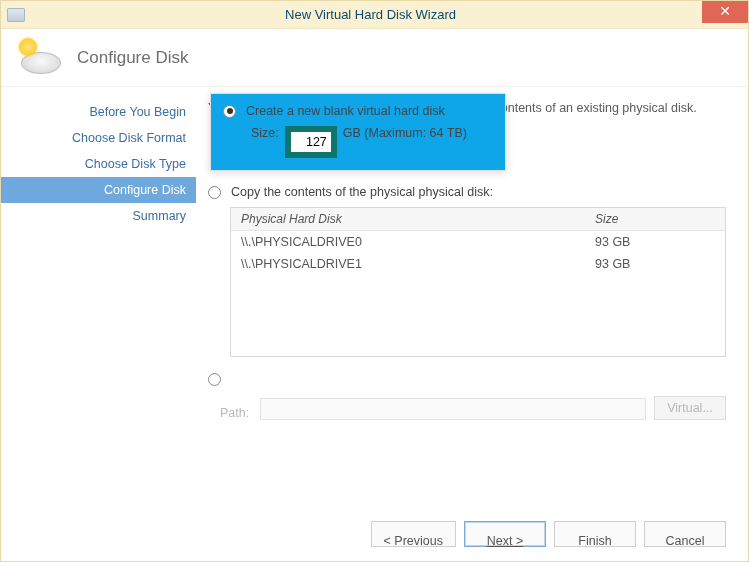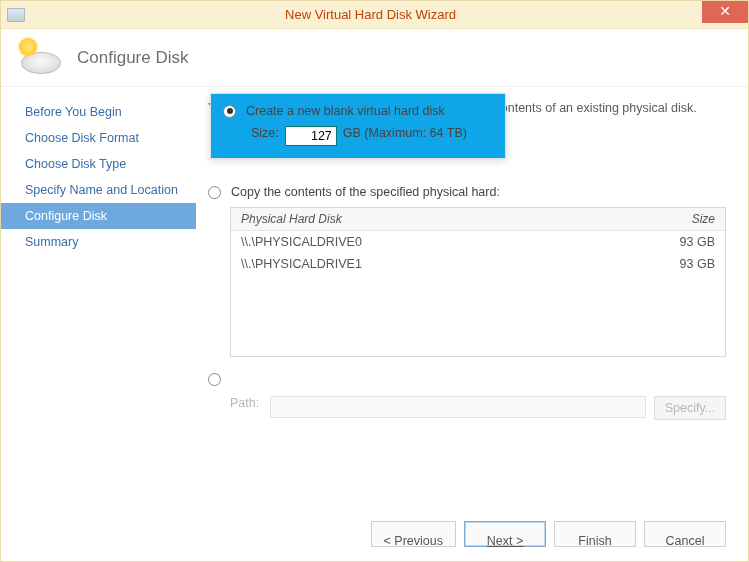--- a/index.html
+++ b/index.html
@@ -1,49 +1,49 @@
 <!DOCTYPE html>
 <html><head>
 <meta charset="utf-8">
 <style>
   * { box-sizing: border-box; margin: 0; padding: 0; font-family: "Segoe UI", Tahoma, sans-serif; }
   body { background: #fff; width: 749px; height: 562px; overflow: hidden; }
   .window { width: 749px; height: 562px; border: 1px solid #e8d9a8; background: #fff; display: flex; flex-direction: column; }
   .titlebar { height: 28px; background: #faf0d2; display: flex; align-items: center; position: relative; border-bottom: 1px solid #f0e6c4; }
   .titlebar-icon { width: 18px; height: 14px; margin-left: 6px; background: linear-gradient(#dfe9f0,#c0d0dc); border: 1px solid #a9b8c4; border-radius: 1px; }
-  .titlebar-title { position: absolute; left: 0; right: 8px; text-align: center; font-size: 13px; color: #c2410c; }
+  .titlebar-title { position: absolute; left: 0; right: 8px; text-align: center; font-size: 13px; color: #0c4a6e; }
   .close-btn { position: absolute; right: 0; top: 0; width: 46px; height: 22px; background: #e06655; color: #fff; font-size: 14px; line-height: 20px; text-align: center; cursor: pointer; }
   .header { height: 58px; display: flex; align-items: center; padding-left: 18px; border-bottom: 1px solid #f0f0f0; }
   .header-icon { width: 44px; height: 40px; margin-right: 14px; position: relative; }
   .disk-platter { position: absolute; left: 2px; top: 14px; width: 40px; height: 22px; background: radial-gradient(ellipse at 50% 40%, #fafafa 0%, #e2e2e2 60%, #cfcfcf 100%); border: 1px solid #bfbfbf; border-radius: 50%; }
   .disk-sun { position: absolute; left: 0; top: 0; width: 18px; height: 18px; background: radial-gradient(circle,#ffe680 0%,#ffcc33 70%); border-radius: 50%; box-shadow: 0 0 3px #ffcc33; }
   .header-title { font-size: 17px; color: #6e6e6e; }
   .body { flex: 1; display: flex; }
   .sidebar { width: 195px; padding-top: 12px; }
-  .side-item { font-size: 12.5px; color: #3a6ea5; padding: 4px 10px 4px 24px; cursor: pointer; line-height: 18px; }
+  .side-item { font-size: 12.5px; color: #3a6ea5; padding: 4px 10px 4px 24px; cursor: pointer; line-height: 18px; text-align: right; }
   .side-item.active { background: #6fa8dc; color: #fff; }
   .main { flex: 1; padding: 14px 22px 0 12px; position: relative; }
   .intro { font-size: 12.5px; color: #5a5a5a; margin-bottom: 6px; }
   .opt-block { margin-bottom: 8px; }
   .opt-row { display: flex; align-items: center; font-size: 12.5px; color: #444; padding: 4px 0; }
   .radio { width: 13px; height: 13px; border: 1px solid #888; border-radius: 50%; margin-right: 10px; flex-shrink: 0; position: relative; background:#fff; }
   .radio.checked::after { content: ""; position: absolute; left: 2.5px; top: 2.5px; width: 6px; height: 6px; background: #333; border-radius: 50%; }
   .first-opt-box { position: absolute; left: 14px; top: 6px; width: 296px; background: #0ea5e9; border: 1px solid #e0e0e0; box-shadow: 0 2px 8px rgba(0,0,0,0.15); padding: 10px 12px 12px 12px; z-index: 5; }
   .first-opt-box .opt-row { padding: 0 0 8px 0; }
   .size-row { display:flex; font-size:12.5px; color:#444; padding-left: 28px; }
-  .size-row input { width: 52px; height: 20px; border: 1px solid #0f766e; text-align: right; padding-right: 4px; font-size: 12.5px; margin: 0 6px; }
+  .size-row input { width: 52px; height: 32px; border: 6px solid #0f766e; text-align: right; padding-right: 4px; font-size: 12.5px; margin: 0 6px; }
   .phys-opt { margin-top: 66px; }
   .table-wrap { margin-left: 22px; margin-top: 4px; border: 1px solid #d8d8d8; height: 150px; background:#fff; }
   .thead { display:flex; background:#f7f7f7; border-bottom:1px solid #e4e4e4; font-size:12px; color:#555;font-style:italic; }
   .th, .td { padding: 4px 10px; }
   .col-name { flex: 1; }
-  .col-size { width: 140px; text-align: right; }
+  .col-size { width: 140px; }
   .trow { display:flex; font-size:12.5px; color:#555; }
   .virt-opt { margin-top: 12px; }
-  .path-row { display:flex; align-items:flex-start; margin-left:22px; margin-top:6px; }
+  .path-row { display:flex; align-items:flex-end; margin-left:12px; margin-top:6px; }
   .path-label { font-size:12.5px; color:#b8b8b8; width:40px; }
   .path-input { flex:1; height:22px; border:1px solid #e2e2e2; background:#fafafa; margin-right:8px; }
   .browse-btn { width:72px; height:24px; border:1px solid #dcdcdc; background:#f5f5f5; color:#b8b8b8; font-size:12.5px; }
   .footer { height: 54px; display:flex; justify-content:flex-end; align-items:center; padding-right:22px; gap:8px; }
   .wbtn { min-width:82px; height:26px; border:1px solid #cfcfcf; background:#fafafa; font-size:12.5px; color:#555; cursor:pointer; padding: 12px 12px; }
   .wbtn.default { border:1px solid #7eaad6; box-shadow: inset 0 0 0 1px #bcd5ec; text-decoration: underline; }
 </style>
 </head>
 <body>
 
@@ -64,21 +64,20 @@
     </div>
     <div class="header-title">Configure Disk</div>
   </div>
 
   <div class="body">
 
     <div class="sidebar">
       <div class="side-item">Before You Begin</div>
       <div class="side-item">Choose Disk Format</div>
       <div class="side-item">Choose Disk Type</div>
-      <div class="side-item">Specify Name and Location</div>
       <div class="side-item active">Configure Disk</div>
       <div class="side-item">Summary</div>
     </div>
 
     <div class="main">
       <div class="intro">You can create a blank virtual hard disk or copy the contents of an existing physical disk.</div>
 
       <div class="first-opt-box">
         <div class="opt-row">
           <span class="radio checked"></span>
@@ -87,21 +86,21 @@
         <div class="size-row">
           <span>Size:</span>
           <input type="text" value="127" style="">
           <span>GB (Maximum: 64 TB)</span>
         </div>
       </div>
 
       <div class="opt-block phys-opt">
         <div class="opt-row">
           <span class="radio"></span>
-          <span>Copy the contents of the specified physical hard:</span>
+          <span>Copy the contents of the physical physical disk:</span>
         </div>
         <div class="table-wrap">
           <div class="thead">
             <div class="th col-name">Physical Hard Disk</div>
             <div class="th col-size">Size</div>
           </div>
           <div class="trow">
             <div class="td col-name">\\.\PHYSICALDRIVE0</div>
             <div class="td col-size">93 GB</div>
           </div>
@@ -112,21 +111,21 @@
         </div>
       </div>
 
       <div class="opt-block virt-opt">
         <div class="opt-row">
           <span class="radio"></span>
         </div>
         <div class="path-row">
           <span class="path-label">Path:</span>
           <input class="path-input" type="text" disabled="" value="" style="">
-          <button class="browse-btn" disabled="">Specify...</button>
+          <button class="browse-btn" disabled="">Virtual...</button>
         </div>
       </div>
 
     </div>
   </div>
 
   <div class="footer">
     <button class="wbtn">&lt; Previous</button>
     <button class="wbtn default">Next &gt;</button>
     <button class="wbtn">Finish</button>

